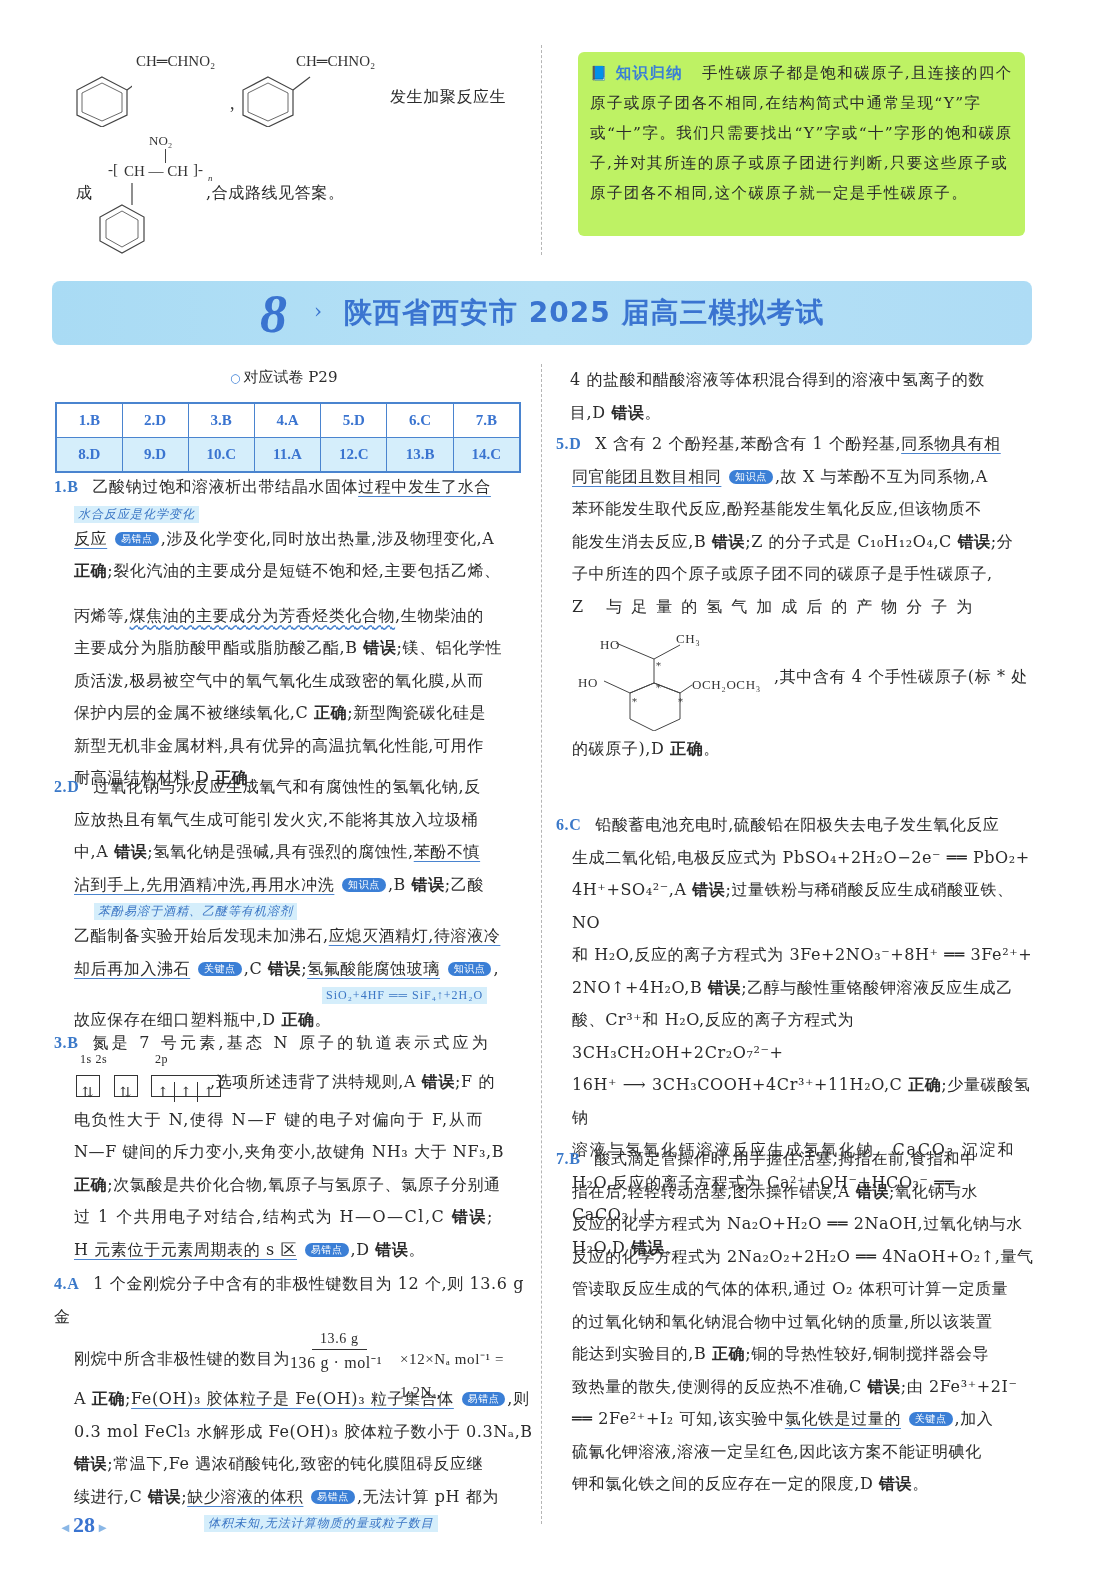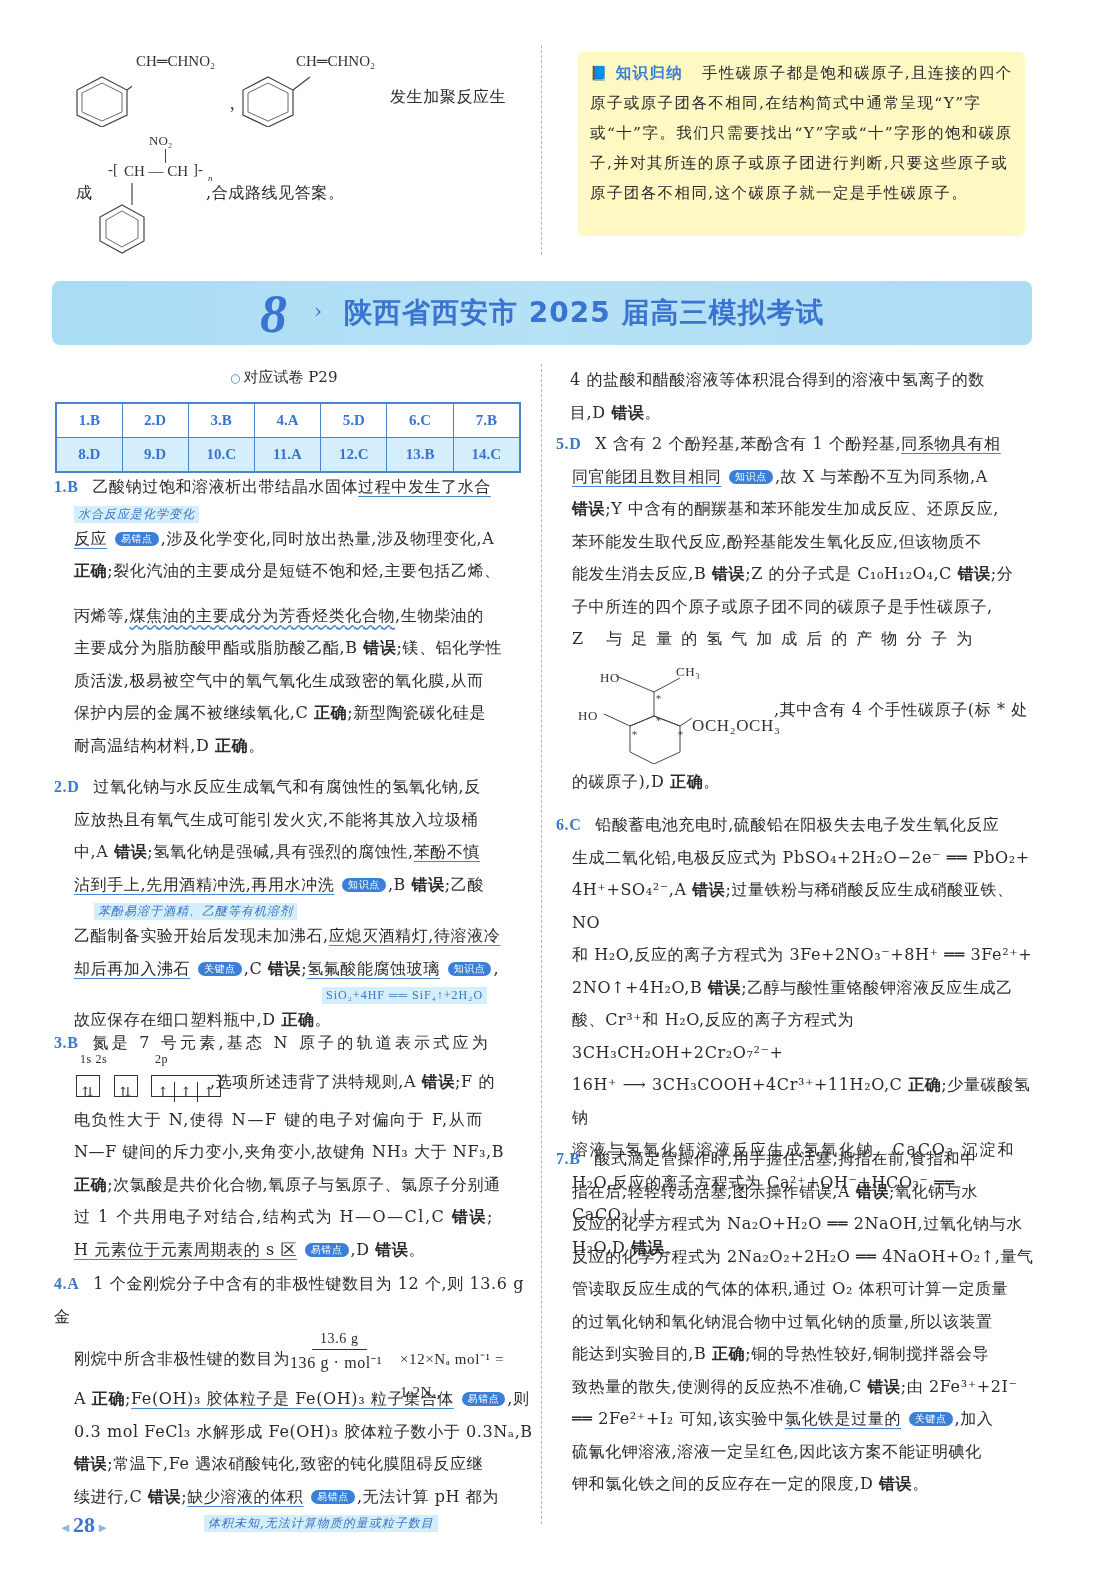--- a/index.html
+++ b/index.html
@@ -17,21 +17,21 @@
     display:inline-block; background:#3b7fd6; color:#fff; font-size:10px; line-height:14px;
     padding:0 6px; border-radius:8px; font-family:"DejaVu Sans",sans-serif; vertical-align:2px; margin:0 2px;
   }
   .note {
     display:inline-block; background:#d5eefb; color:#3a75c4; font-size:12px; line-height:17px;
     padding:0 4px; font-style:italic; letter-spacing:1px;
   }
   .vdiv { position:absolute; left:541px; top:364px; height:1160px; border-left:1px dashed #b5b5b5; }
   .vdiv2 { position:absolute; left:541px; top:45px; height:210px; border-left:1px dashed #b5b5b5; }
   
-  .kbox { left:578px; top:52px; width:447px; height:184px; background:#fef9c3; border-radius:6px; padding:6px 12px; box-sizing:border-box; }
+  .kbox { left:578px; top:52px; width:447px; height:184px; background:#bef264; border-radius:6px; padding:6px 12px; box-sizing:border-box; }
   .kbox .klabel { color:#3b7fd6; font-family:"DejaVu Sans",sans-serif; font-weight:bold; margin-right:12px; }
   .kbox .ktext { font-size:15.5px; line-height:30px; letter-spacing:1.4px; }
   
   .banner { left:52px; top:281px; width:980px; height:64px; background:linear-gradient(90deg,#a9dbf4,#b6e1f6 50%,#aedcf5); border-radius:8px; }
   .banner .bnum { position:absolute; left:208px; top:2px; font-size:54px; font-weight:bold; font-style:italic; color:#3a74d0; font-family:"Liberation Serif",serif; }
   .banner .barrow { position:absolute; left:262px; top:18px; color:#3a74d0; font-size:20px; }
   .banner .btitle { position:absolute; left:292px; top:13px; font-size:28px; font-weight:bold; color:#3a74d0; font-family:"DejaVu Sans",sans-serif; letter-spacing:1px; }
   
   .anstable { left:55px; top:402px; width:466px; border-collapse:collapse; border:2px solid #4a84cf; }
   .anstable td { border:1px solid #4a84cf; height:31px; text-align:center; color:#3a74d0; font-weight:bold; font-family:"Liberation Serif",serif; font-size:15px; width:66px; }
@@ -132,20 +132,21 @@
 
 <div class="abs txt" style="left:54px;top:471px;width:475px;">
   <div><span class="num">1.B</span><span>乙酸钠过饱和溶液析出带结晶水固体</span><span class="ul">过程中发生了水合</span></div>
   <div style="padding-left:20px;line-height:18px;"><span class="note">水合反应是化学变化</span></div>
   <div style="padding-left:20px;"><span class="ul">反应</span> <span class="tag">易错点</span><span>,涉及化学变化,同时放出热量,涉及物理变化,A</span></div>
   <div style="padding-left:20px;"><span class="bold">正确</span><span>;裂化汽油的主要成分是短链不饱和烃,主要包括乙烯、</span></div>
   <div style="padding-left:20px;margin-top:12px;"><span>丙烯等,</span><span class="wavy">煤焦油的主要成分为芳香烃类化合物</span><span>,生物柴油的</span></div>
   <div style="padding-left:20px;"><span>主要成分为脂肪酸甲酯或脂肪酸乙酯,B </span><span class="bold">错误</span><span>;镁、铝化学性</span></div>
   <div style="padding-left:20px;">质活泼,极易被空气中的氧气氧化生成致密的氧化膜,从而</div>
   <div style="padding-left:20px;"><span>保护内层的金属不被继续氧化,C </span><span class="bold">正确</span><span>;新型陶瓷碳化硅是</span></div>
+  <div style="padding-left:20px;">新型无机非金属材料,具有优异的高温抗氧化性能,可用作</div>
   <div style="padding-left:20px;"><span>耐高温结构材料,D </span><span class="bold">正确</span><span>。</span></div>
 </div>
 
 <div class="abs txt" style="left:54px;top:771px;width:475px;">
   <div><span class="num">2.D</span><span>过氧化钠与水反应生成氧气和有腐蚀性的氢氧化钠,反</span></div>
   <div style="padding-left:20px;">应放热且有氧气生成可能引发火灾,不能将其放入垃圾桶</div>
   <div style="padding-left:20px;"><span>中,A </span><span class="bold">错误</span><span>;氢氧化钠是强碱,具有强烈的腐蚀性,</span><span class="ul">苯酚不慎</span></div>
   <div style="padding-left:20px;"><span class="ul">沾到手上,先用酒精冲洗,再用水冲洗</span> <span class="tag">知识点</span><span>,B </span><span class="bold">错误</span><span>;乙酸</span></div>
   <div style="padding-left:40px;line-height:18px;"><span class="note">苯酚易溶于酒精、乙醚等有机溶剂</span></div>
   <div style="padding-left:20px;"><span>乙酯制备实验开始后发现未加沸石,</span><span class="ul">应熄灭酒精灯,待溶液冷</span></div>
@@ -196,41 +197,40 @@
 </div>
 
 <div class="abs txt" style="left:570px;top:364px;width:470px;">
   <div>4 的盐酸和醋酸溶液等体积混合得到的溶液中氢离子的数</div>
   <div><span>目,D </span><span class="bold">错误</span><span>。</span></div>
 </div>
 
 <div class="abs txt" style="left:556px;top:428px;width:484px;">
   <div><span class="num">5.D</span><span>X 含有 2 个酚羟基,苯酚含有 1 个酚羟基,</span><span class="ul">同系物具有相</span></div>
   <div style="padding-left:16px;"><span class="ul">同官能团且数目相同</span> <span class="tag">知识点</span><span>,故 X 与苯酚不互为同系物,A</span></div>
-  <div style="padding-left:16px;"><span class="bold">错误</span><span>;Y 中含有的酮羰基和苯环能发生加成反应、还原反应,</span></div>
   <div style="padding-left:16px;">苯环能发生取代反应,酚羟基能发生氧化反应,但该物质不</div>
   <div style="padding-left:16px;"><span>能发生消去反应,B </span><span class="bold">错误</span><span>;Z 的分子式是 C₁₀H₁₂O₄,C </span><span class="bold">错误</span><span>;分</span></div>
   <div style="padding-left:16px;">子中所连的四个原子或原子团不同的碳原子是手性碳原子,</div>
   <div style="padding-left:16px;letter-spacing:9px;">Z 与足量的氢气加成后的产物分子为</div>
 
   <div style="position:relative;height:110px;padding-left:16px;">
     <span class="chem" style="left:44px;top:6px;font-size:13px;">HO</span>
     <span class="chem" style="left:120px;top:0px;font-size:13px;">CH₃</span>
     <span class="chem" style="left:22px;top:44px;font-size:13px;">HO</span>
     <svg class="abs" style="left:40px;top:12px;" width="130" height="96" viewBox="0 0 130 96">
       <polyline points="20,8 58,24 84,10" fill="none" stroke="#444" stroke-width="1"></polyline>
       <line x1="58" y1="24" x2="58" y2="48" stroke="#444" stroke-width="1"></line>
       <polyline points="8,46 34,58 58,48 84,58 96,50" fill="none" stroke="#444" stroke-width="1"></polyline>
       <polygon points="34,58 58,48 84,58 84,84 58,96 34,84" fill="none" stroke="#444" stroke-width="1"></polygon>
       <text x="60" y="34" font-size="10" fill="#333">*</text>
       <text x="60" y="56" font-size="10" fill="#333">*</text>
       <text x="36" y="70" font-size="10" fill="#333">*</text>
       <text x="82" y="70" font-size="10" fill="#333">*</text>
     </svg>
-    <span class="chem" style="left:136px;top:54px;font-size:17px;">OCH₂OCH₃</span>
+    <span class="chem" style="left:136px;top:46px;font-size:13px;">OCH₂OCH₃</span>
     <span style="position:absolute;left:218px;top:38px;">,其中含有 4 个手性碳原子(标 * 处</span>
   </div>
   <div style="padding-left:16px;"><span>的碳原子),D </span><span class="bold">正确</span><span>。</span></div>
 </div>
 
 <div class="abs txt" style="left:556px;top:809px;width:484px;">
   <div><span class="num">6.C</span><span>铅酸蓄电池充电时,硫酸铅在阳极失去电子发生氧化反应</span></div>
   <div style="padding-left:16px;">生成二氧化铅,电极反应式为 PbSO₄+2H₂O−2e⁻ ══ PbO₂+</div>
   <div style="padding-left:16px;"><span>4H⁺+SO₄²⁻,A </span><span class="bold">错误</span><span>;过量铁粉与稀硝酸反应生成硝酸亚铁、NO</span></div>
   <div style="padding-left:16px;">和 H₂O,反应的离子方程式为 3Fe+2NO₃⁻+8H⁺ ══ 3Fe²⁺+</div>

